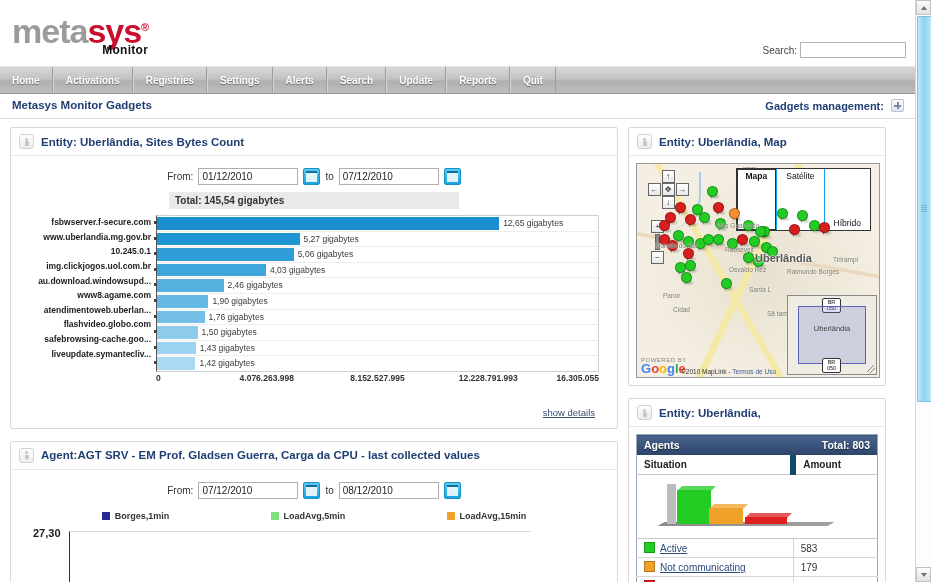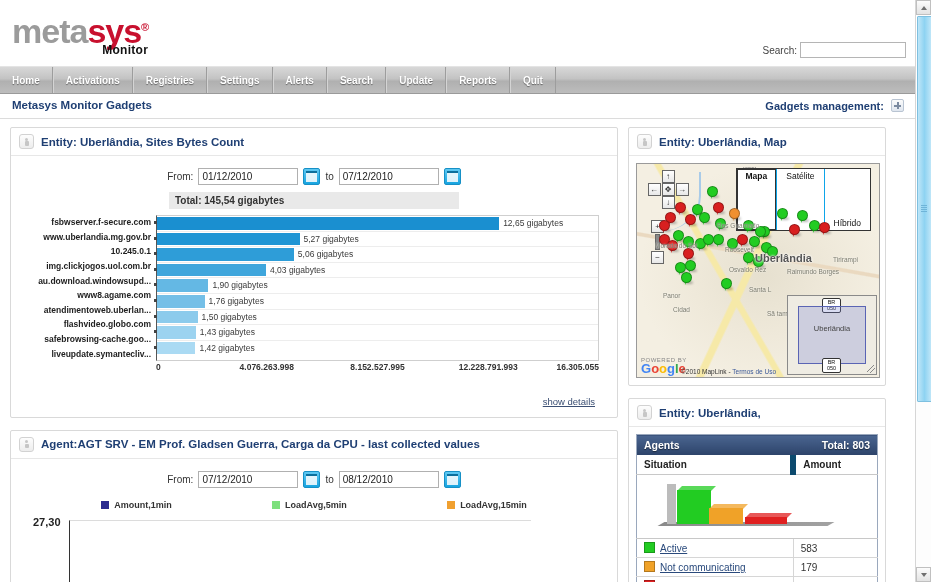--- a/index.html
+++ b/index.html
@@ -286,20 +286,25 @@
                   <div class="bar" style="width: 31.0333%; background: rgb(46, 157, 216);"></div>
                   <span class="barlabel" style="left: calc(31.0333% + 4px);">5,06 gigabytes</span>
                 </div>
                 <div class="barrow">
                   <span class="tick"></span>
                   <div class="bar" style="width: 24.7163%; background: rgb(63, 166, 220);"></div>
                   <span class="barlabel" style="left: calc(24.7163% + 4px);">4,03 gigabytes</span>
                 </div>
                 <div class="barrow">
                   <span class="tick"></span>
+                  <div class="bar" style="width: 15.0873%; background: rgb(85, 176, 224);"></div>
+                  <span class="barlabel" style="left: calc(15.0873% + 4px);">2,46 gigabytes</span>
+                </div>
+                <div class="barrow">
+                  <span class="tick"></span>
                   <div class="bar" style="width: 11.6528%; background: rgb(100, 184, 228);"></div>
                   <span class="barlabel" style="left: calc(11.6528% + 4px);">1,90 gigabytes</span>
                 </div>
                 <div class="barrow">
                   <span class="tick"></span>
                   <div class="bar" style="width: 10.7942%; background: rgb(116, 191, 231);"></div>
                   <span class="barlabel" style="left: calc(10.7942% + 4px);">1,76 gigabytes</span>
                 </div>
                 <div class="barrow">
                   <span class="tick"></span>
@@ -343,21 +348,21 @@
           <input class="dateinput" type="text" id="cpu-from" value="07/12/2010" style="">
           <span class="calbtn"></span>
           <span class="lbl">to</span>
           <input class="dateinput" type="text" id="cpu-to" value="08/12/2010" style="">
           <span class="calbtn"></span>
         </div>
 
         <div class="legendrow" id="cpu-legend">
             <div class="leg">
               <span class="legsw" style="background: rgb(43, 43, 143);"></span>
-              <span>Amount,1min</span>
+              <span>Borges,1min</span>
             </div>
             <div class="leg">
               <span class="legsw" style="background: rgb(125, 224, 125);"></span>
               <span>LoadAvg,5min</span>
             </div>
             <div class="leg">
               <span class="legsw" style="background: rgb(240, 160, 48);"></span>
               <span>LoadAvg,15min</span>
             </div>
           </div>

